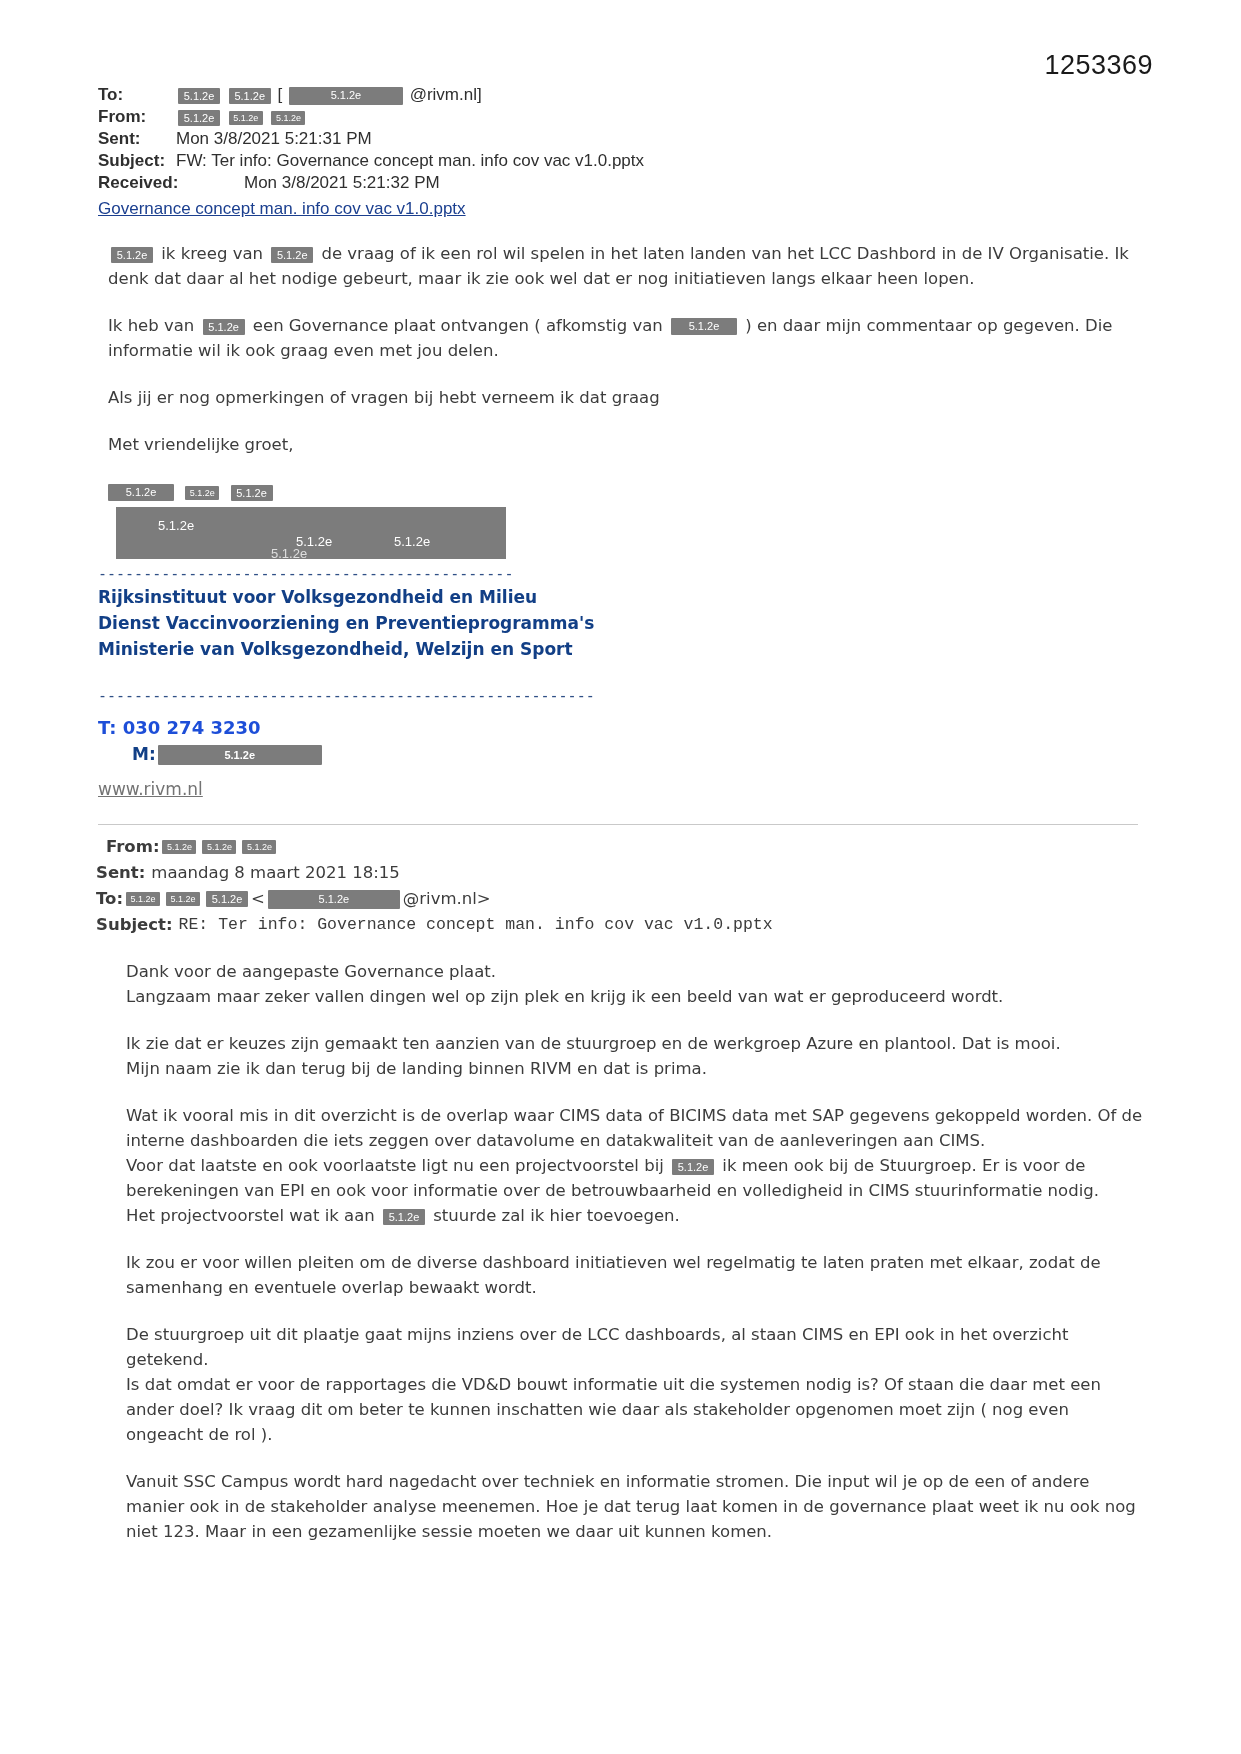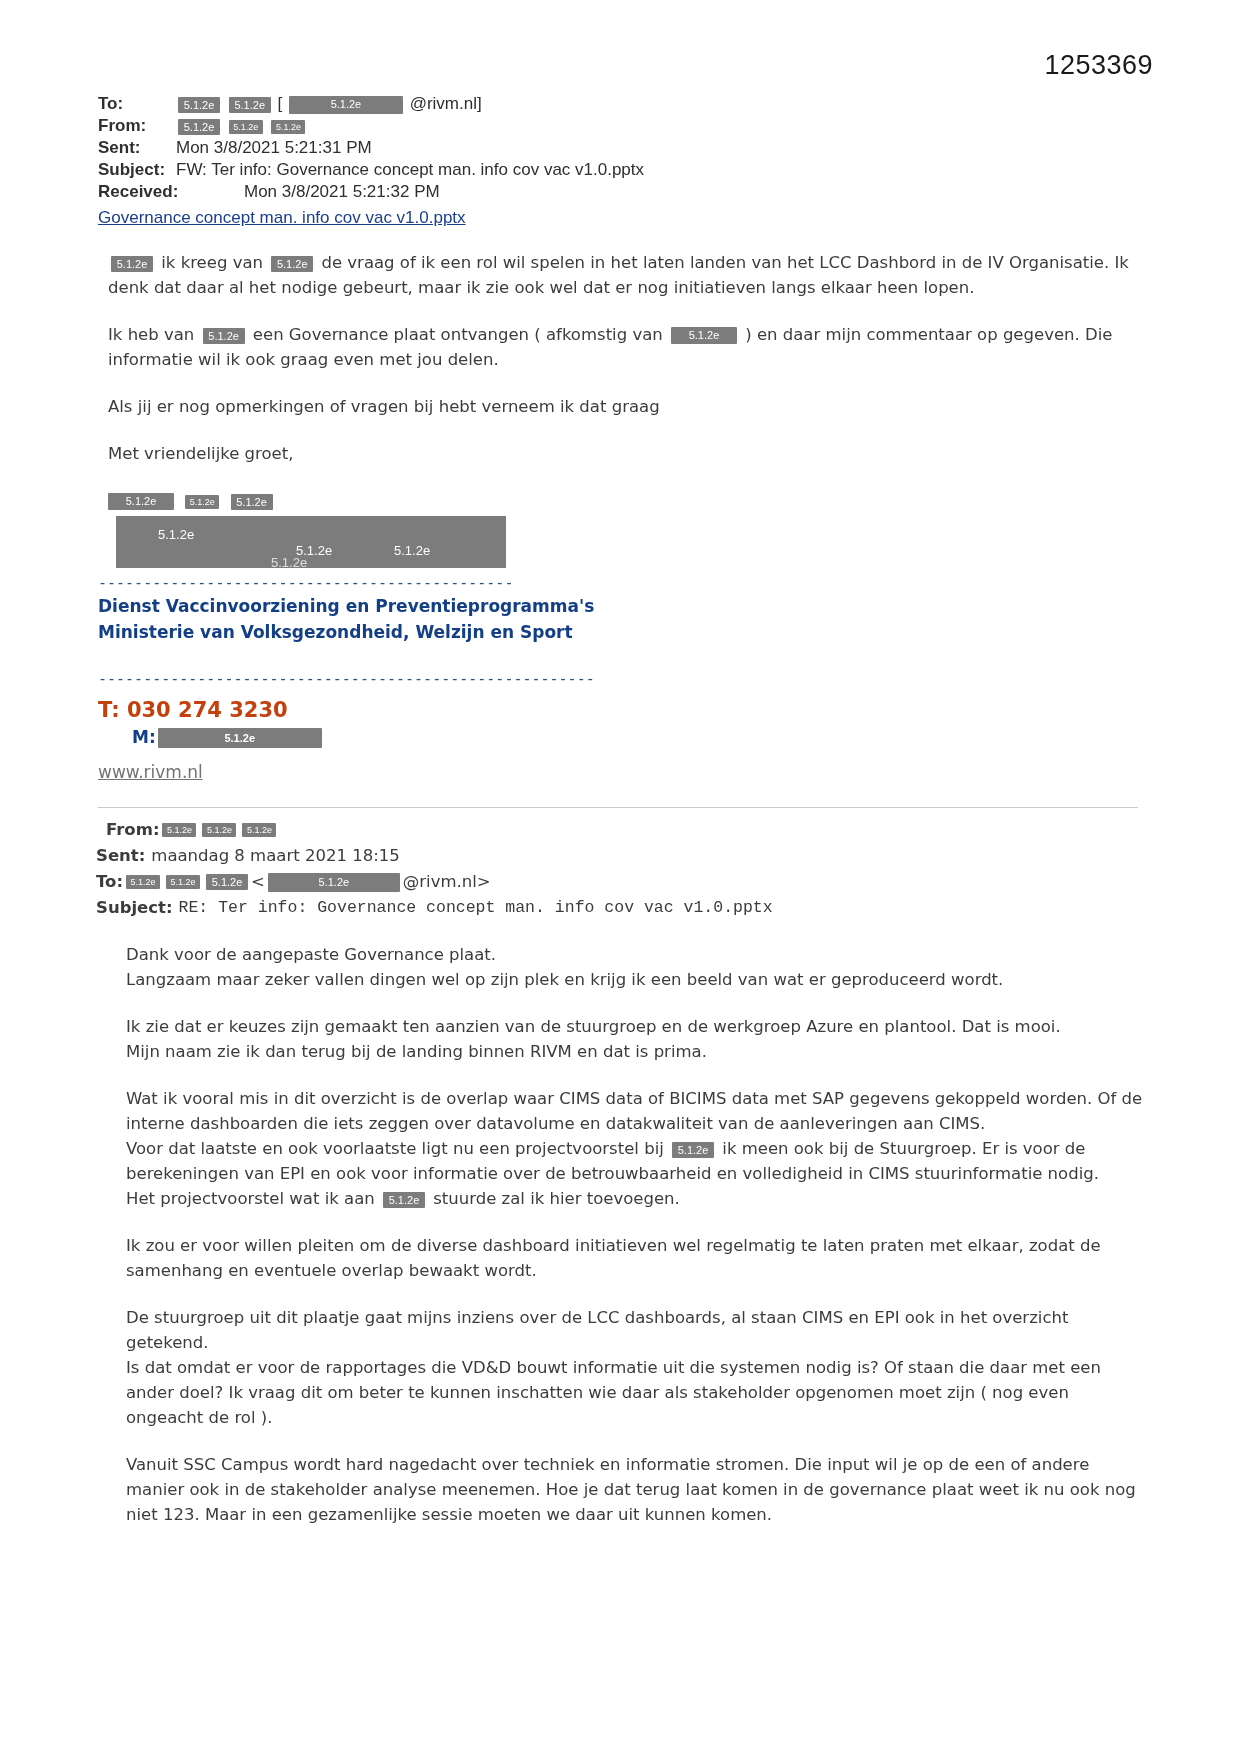--- a/index.html
+++ b/index.html
@@ -27,21 +27,21 @@
     top: 50px;
     right: 88px;
     font-family: "Liberation Sans", sans-serif;
     font-size: 27px;
     color: #1a1a1a;
     letter-spacing: 0.5px;
   }
   .content {
     position: absolute;
     left: 98px;
-    top: 93px;
+    top: 84px;
     width: 1050px;
   }
 
   
   .red {
     display: inline-block;
     background: #7c7c7c;
     color: #ffffff;
     font-family: "Liberation Sans", sans-serif;
     font-size: 11px;
@@ -138,22 +138,22 @@
     font-family: "DejaVu Sans", sans-serif;
     font-weight: bold;
     font-size: 17px;
     color: #123f86;
     line-height: 24px;
     margin-top: 2px;
   }
   .tel {
     font-family: "DejaVu Sans", sans-serif;
     font-weight: bold;
-    font-size: 21px;
-    color: #c2410c;
+    font-size: 18px;
+    color: #1d4ed8;
     margin-top: 10px;
   }
   .mline {
     font-family: "DejaVu Sans", sans-serif;
     font-weight: bold;
     font-size: 17px;
     color: #123f86;
     margin-top: 2px;
     margin-left: 24px;
     display: flex;
@@ -285,20 +285,21 @@
         <div class="sig-big">
           <span class="a">5.1.2e</span>
           <span class="b">5.1.2e</span>
           <span class="c">5.1.2e</span>
           <span class="d">5.1.2e</span>
         </div>
       </div>
 
       <div class="dashes" style="margin-left:-10px;">----------------------------------------------</div>
 
+      <div class="org" style="margin-left:-10px;">Rijksinstituut voor Volksgezondheid en Milieu</div>
       <div class="org" style="margin-left:-10px;">Dienst Vaccinvoorziening en Preventieprogramma's</div>
       <div class="org" style="margin-left:-10px;">Ministerie van Volksgezondheid, Welzijn en Sport</div>
 
       <div class="dashes" style="margin-left:-10px; margin-top:26px;">-------------------------------------------------------</div>
 
       <div class="tel" style="margin-left:-10px;">T: 030  274 3230</div>
 
       <div class="mline">
         <span>M:</span>
         <span class="red" style="width:160px;height:20px;line-height:20px;">5.1.2e</span>

